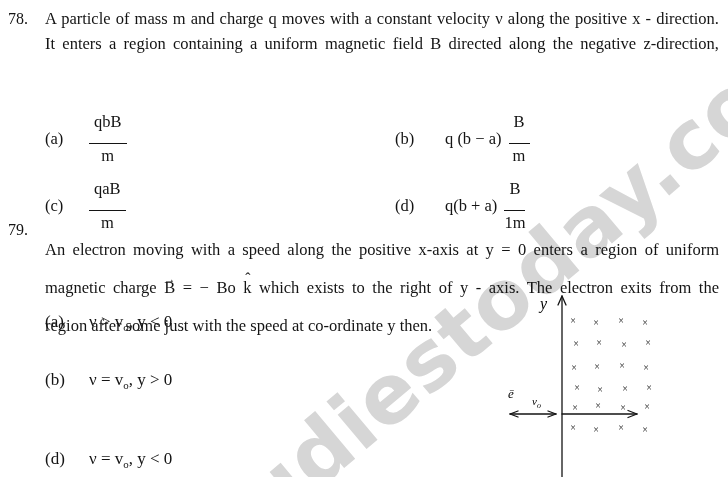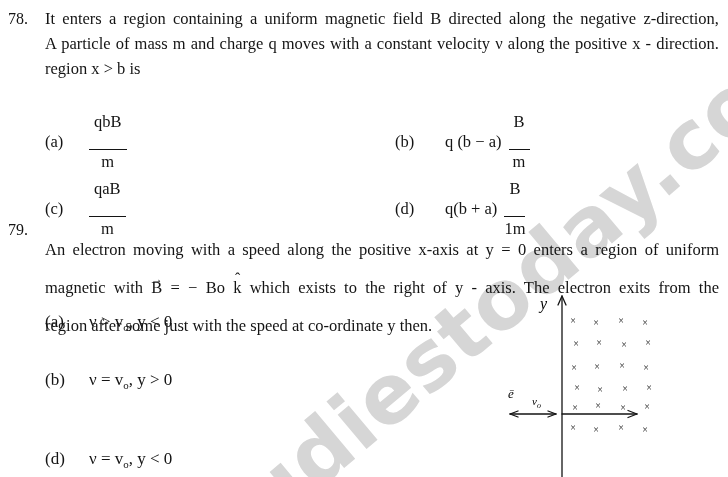--- a/index.html
+++ b/index.html
@@ -23,21 +23,21 @@
   .qtext79 { position:absolute; z-index:1; left:45px; top:231px; width:674px;
            font-size:16.5px; line-height:38px; }
   .jline { text-align:justify; text-align-last:justify; }
   
   .opt78 { position:absolute; z-index:1; display:flex; align-items:center;
            font-size:16.5px; }
   .olabel { display:inline-block; width:28px; }
   .opt78 .pre { margin-left:22px; }
   .frac { display:inline-block; text-align:center; margin-left:16px; }
   .frac.tight { margin-left:7px; }
-  .frac .num { display:block; padding:0 5px 17px; line-height:21px;
+  .frac .num { display:block; padding:0 5px 11px; line-height:21px;
                border-bottom:1.4px solid #141414;text-align:center; }
   .frac .den { display:block; line-height:21px; padding-top:1px; }
   
   .opt79 { position:absolute; z-index:1; left:45px; font-size:17px; }
   .opt79 .olabel { margin-right:16px; }
   .opt79 sub { font-size:11px; }
   
   .vec { position:relative; display:inline-block; }
   .vec .arrow { position:absolute; left:50%; top:-0.72em;
                 transform:translateX(-50%); font-size:0.72em; }
@@ -53,23 +53,22 @@
 </style>
 </head>
 <body>
 
 <div class="page">
 
   <div class="watermark">studiestoday.com</div>
 
   <div class="qnum" id="q78-num">78.</div>
   <div class="qtext" id="q78-text">
+    <div class="jline">A particle of mass m and charge q moves with a constant velocity ν along the positive x - direction.</div>
     <div class="jline">It enters a region containing a uniform magnetic field B directed along the negative z-direction,</div>
-    <div class="jline">A particle of mass m and charge q moves with a constant velocity ν along the positive x - direction.</div>
-    <div>region x &gt; b is</div>
   </div>
 
   <div class="opt78" style="left:45px;top:111px">
     <span class="olabel">(a)</span>
     <span class="frac">
       <span class="num">qbB</span>
       <span class="den">m</span>
     </span>
   </div>
   <div class="opt78" style="left:395px;top:111px">
@@ -93,21 +92,21 @@
     <span class="frac tight">
       <span class="num">B</span>
       <span class="den">1m</span>
     </span>
   </div>
 
   <div class="qnum" id="q79-num">79.</div>
   <div class="qtext79" id="q79-text">
     <div class="jline">An electron moving with a speed along the positive x-axis at y = 0 enters a region of uniform</div>
     <div class="jline">
-      <span>magnetic with </span><span class="vec"><span class="arrow">→</span><span>B</span></span><span> = − Bo </span><span class="hat"><span class="mark">ˆ</span><span>k</span></span><span> which exists to the right of y - axis. The electron exits from the</span>
+      <span>magnetic charge </span><span class="vec"><span class="arrow">→</span><span>B</span></span><span> = − Bo </span><span class="hat"><span class="mark">ˆ</span><span>k</span></span><span> which exists to the right of y - axis. The electron exits from the</span>
     </div>
     <div>region after some just with the speed at co-ordinate y then.</div>
   </div>
 
   <div class="opt79" style="top:312px">
     <span class="olabel">(a)</span><span><span>ν &gt; v</span><sub>o</sub><span>, y &lt; 0</span></span>
   </div>
   <div class="opt79" style="top:370px">
     <span class="olabel">(b)</span><span><span>ν = v</span><sub>o</sub><span>, y &gt; 0</span></span>
   </div>

